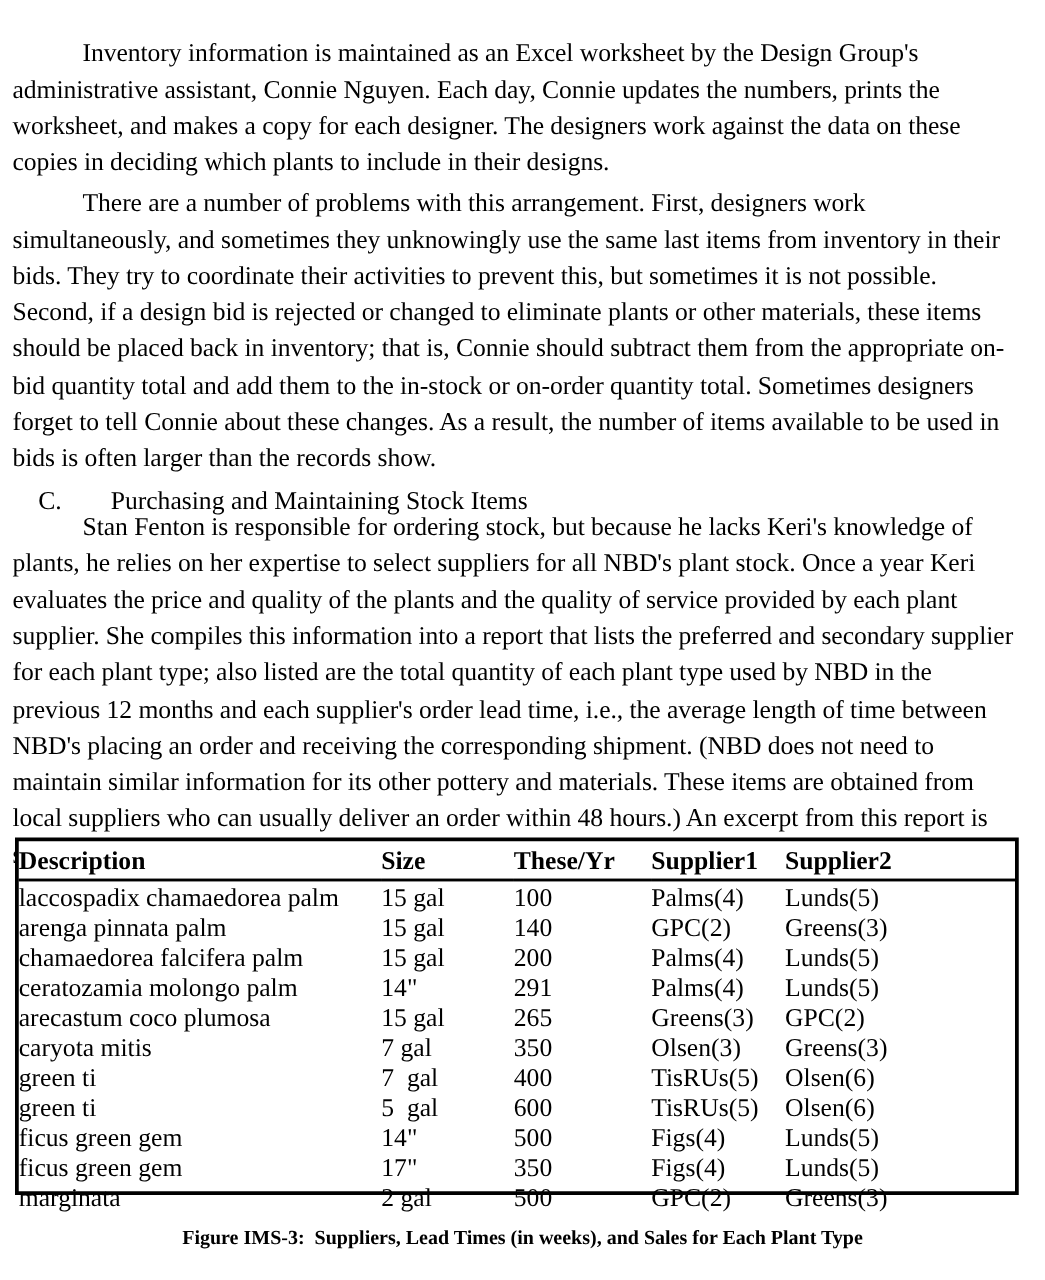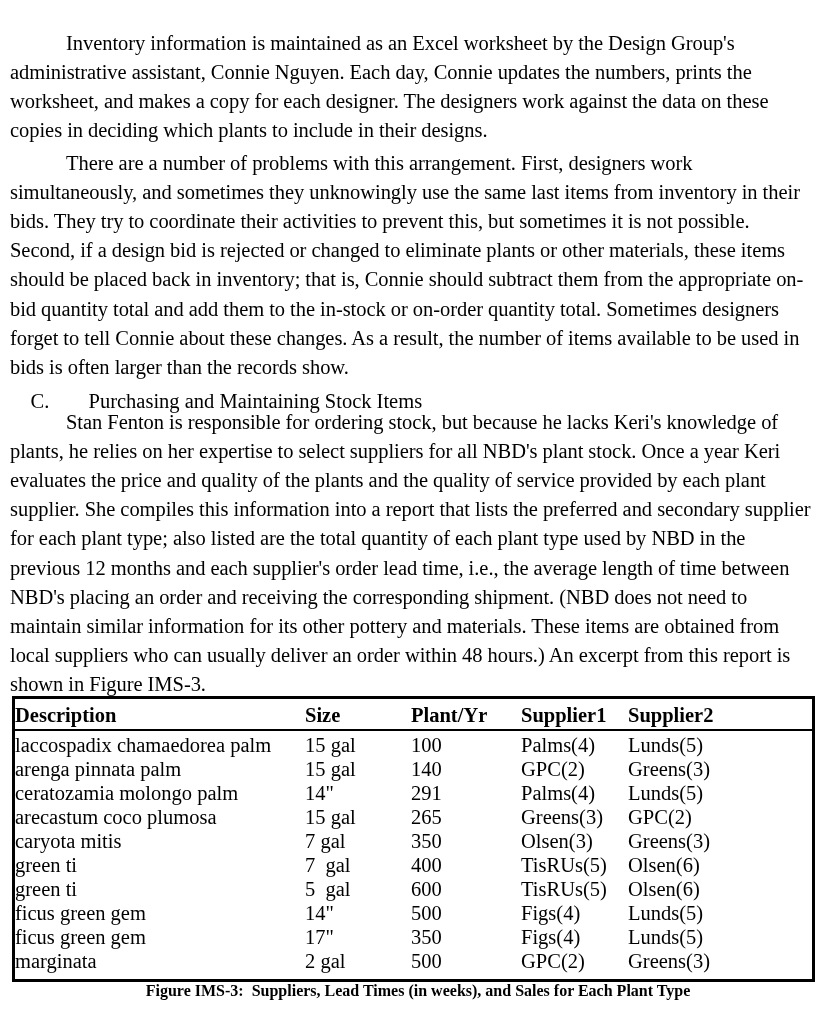--- a/index.html
+++ b/index.html
@@ -55,21 +55,20 @@
   
   .fig-table-wrap {
     position: absolute;
     left: 12px;
     top: 670px;
     width: 803px;
     height: 286px;
     border: 3px solid #000000;
     box-sizing: border-box;
     background: #ffffff;
-    margin-top: 26px;
   }
   table.fig-table {
     border-collapse: collapse;
     width: 100%;
     font-size: 20.5px;
     line-height: 23.4px;
     table-layout: fixed;
   }
   table.fig-table th,
   table.fig-table td {
@@ -132,39 +131,46 @@
         <col class="c-desc">
           <col class="c-size">
           <col class="c-sales">
           <col class="c-sup1">
           <col class="c-sup2">
       </colgroup>
       <thead>
         <tr>
           <th class="cell-pad-l">Description</th>
           <th>Size</th>
-          <th>Plant/Yr</th>
+          <th>These/Yr</th>
           <th>Supplier1</th>
           <th class="th-rule-end">Supplier2</th>
         </tr>
       </thead>
       <tbody>
         <tr>
           <td class="cell-pad-l">laccospadix chamaedorea palm</td>
           <td>15 gal</td>
           <td>100</td>
           <td>Palms(4)</td>
           <td>Lunds(5)</td>
         </tr>
         <tr>
           <td class="cell-pad-l">arenga pinnata palm</td>
           <td>15 gal</td>
           <td>140</td>
           <td>GPC(2)</td>
           <td>Greens(3)</td>
+        </tr>
+        <tr>
+          <td class="cell-pad-l">chamaedorea falcifera palm</td>
+          <td>15 gal</td>
+          <td>200</td>
+          <td>Palms(4)</td>
+          <td>Lunds(5)</td>
         </tr>
         <tr>
           <td class="cell-pad-l">ceratozamia molongo palm</td>
           <td>14"</td>
           <td>291</td>
           <td>Palms(4)</td>
           <td>Lunds(5)</td>
         </tr>
         <tr>
           <td class="cell-pad-l">arecastum coco plumosa</td>

